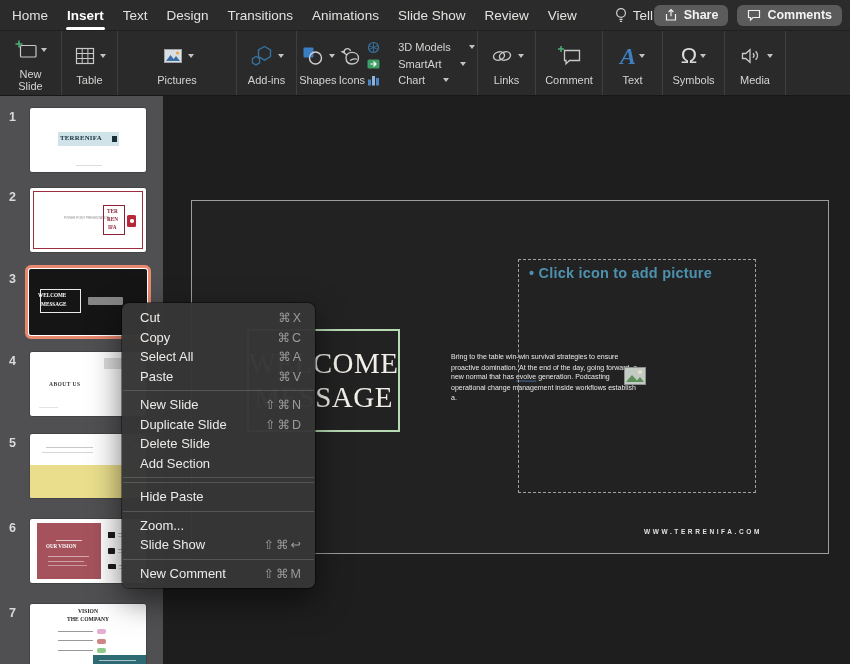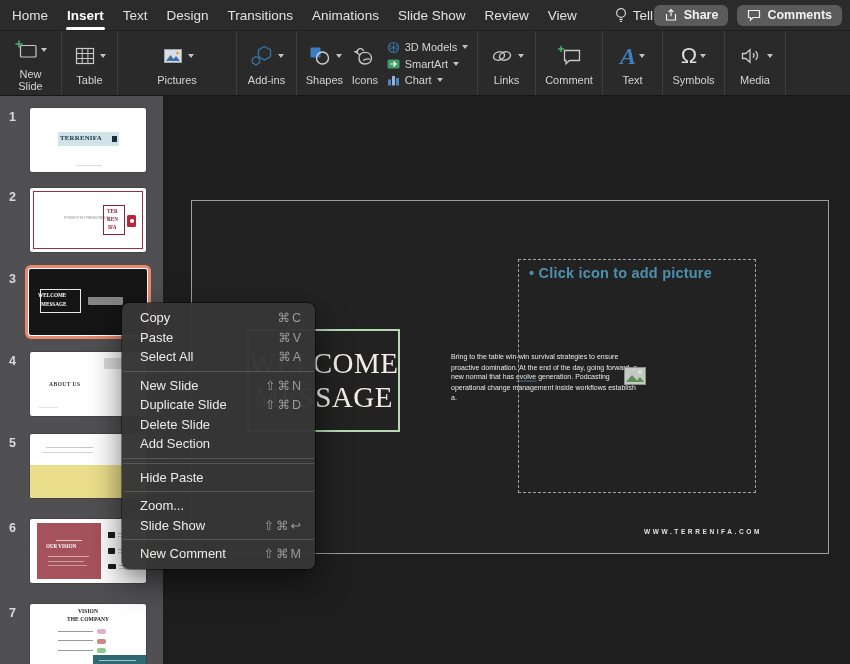--- a/index.html
+++ b/index.html
@@ -20,21 +20,21 @@
   .ribbon{position:absolute;top:31px;left:0;width:850px;height:65px;background:#2a2a2a;
           border-bottom:1px solid #171717;display:flex;box-sizing:border-box;}
   .rgroup{height:100%;border-right:1px solid #3e3e3e;box-sizing:border-box;display:flex;
           align-items:center;justify-content:space-evenly;flex:0 0 auto;}
   .rgroup.nob{border-right:none;}
   .rbtn{display:flex;flex-direction:column;align-items:center;color:#d6d4d1;font-size:11px;line-height:1.12;cursor:default;}
   .rbtn .top{height:32px;display:flex;align-items:center;gap:3px;}
   .rlabel{text-align:center;margin-top:2px;}
   .tri{width:0;height:0;border-left:3.5px solid transparent;border-right:3.5px solid transparent;border-top:4px solid #c2c2c2;display:inline-block;}
   .rstack{display:flex;flex-direction:column;justify-content:center;gap:4px;}
-  .rsrow{display:flex;align-items:center;gap:5px;font-size:11px;color:#d6d4d1;cursor:default;}
+  .rsrow{display:flex;align-items:center;gap:18px;font-size:11px;color:#d6d4d1;cursor:default;}
   
   .sidebar{position:absolute;top:96px;left:0;width:163px;height:568px;background:#505053;}
   .thumbnum{position:absolute;left:9px;font-size:12.5px;font-weight:600;color:#dadada;}
   .thumb{position:absolute;left:30px;width:116px;height:64px;background:#fff;border-radius:2px;overflow:hidden;
          box-shadow:0 0 0 .5px rgba(0,0,0,.3);cursor:default;}
   .thumbsel{position:absolute;left:25px;width:126px;height:74px;border:3px solid #e8886f;border-radius:6px;
             background:#fff;padding:1px;box-sizing:border-box;cursor:default;}
   .thumbsel .inner{width:100%;height:100%;background:#151515;border-radius:2px;position:relative;overflow:hidden;}
   .tt{position:absolute;transform-origin:0 0;white-space:nowrap;}
   
@@ -402,31 +402,35 @@
     </div>
     <div class="dashedbox">
       <span class="phtext"><span>•</span> <span>Click icon to add picture</span></span>
     </div>
     <div class="slidefooter">WWW.TERRENIFA.COM</div>
   </div>
 </div>
 
 <div class="ctxmenu">
   <div class="cmi">
+      <span>Cut</span>
+      <span class="sc">⌘X</span>
+    </div>
+  <div class="cmi">
       <span>Copy</span>
       <span class="sc">⌘C</span>
     </div>
   <div class="cmi">
+      <span>Select All</span>
+      <span class="sc">⌘A</span>
+    </div>
+  <div class="cmi">
       <span>Paste</span>
       <span class="sc">⌘V</span>
     </div>
-  <div class="cmi">
-      <span>Select All</span>
-      <span class="sc">⌘A</span>
-    </div>
   <div class="csep"></div>
   <div class="cmi">
       <span>New Slide</span>
       <span class="sc">⇧⌘N</span>
     </div>
   <div class="cmi">
       <span>Duplicate Slide</span>
       <span class="sc">⇧⌘D</span>
     </div>
   <div class="cmi">

